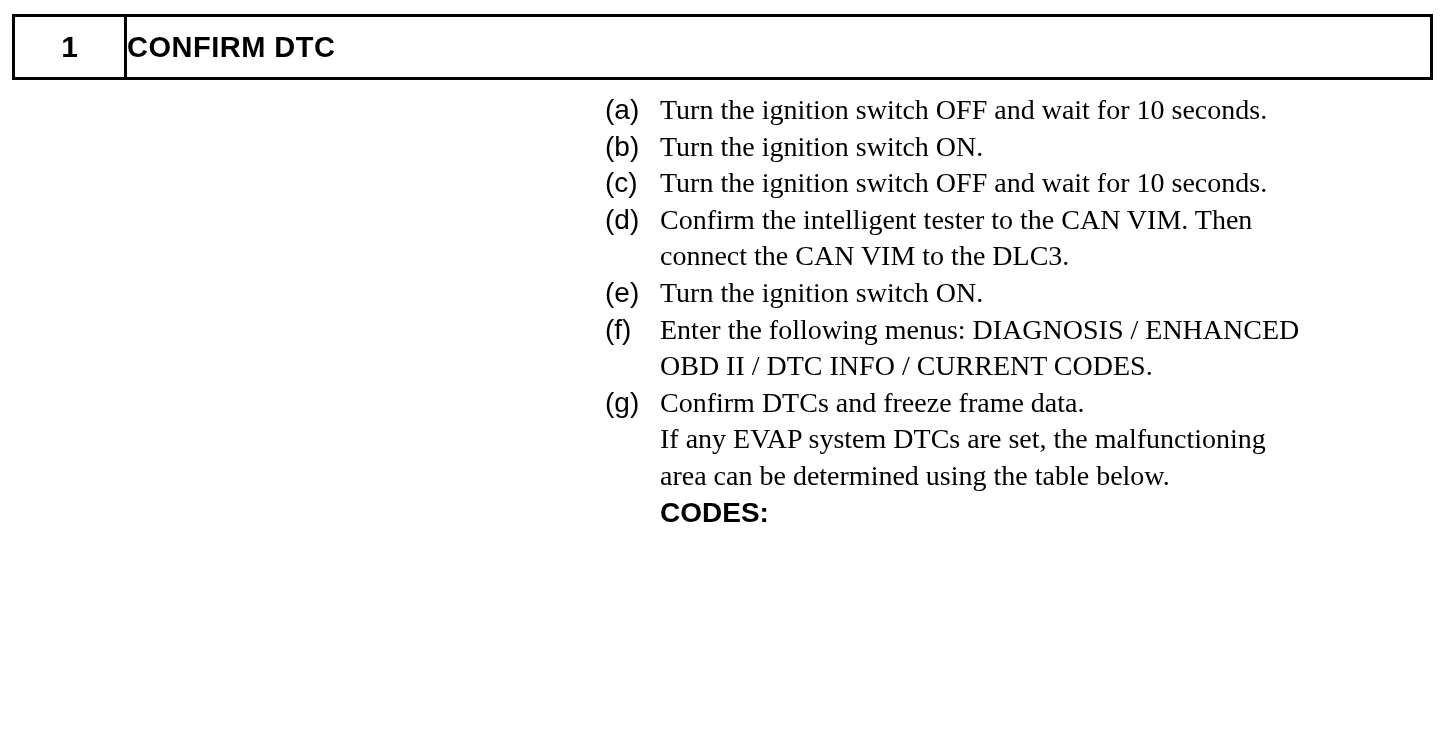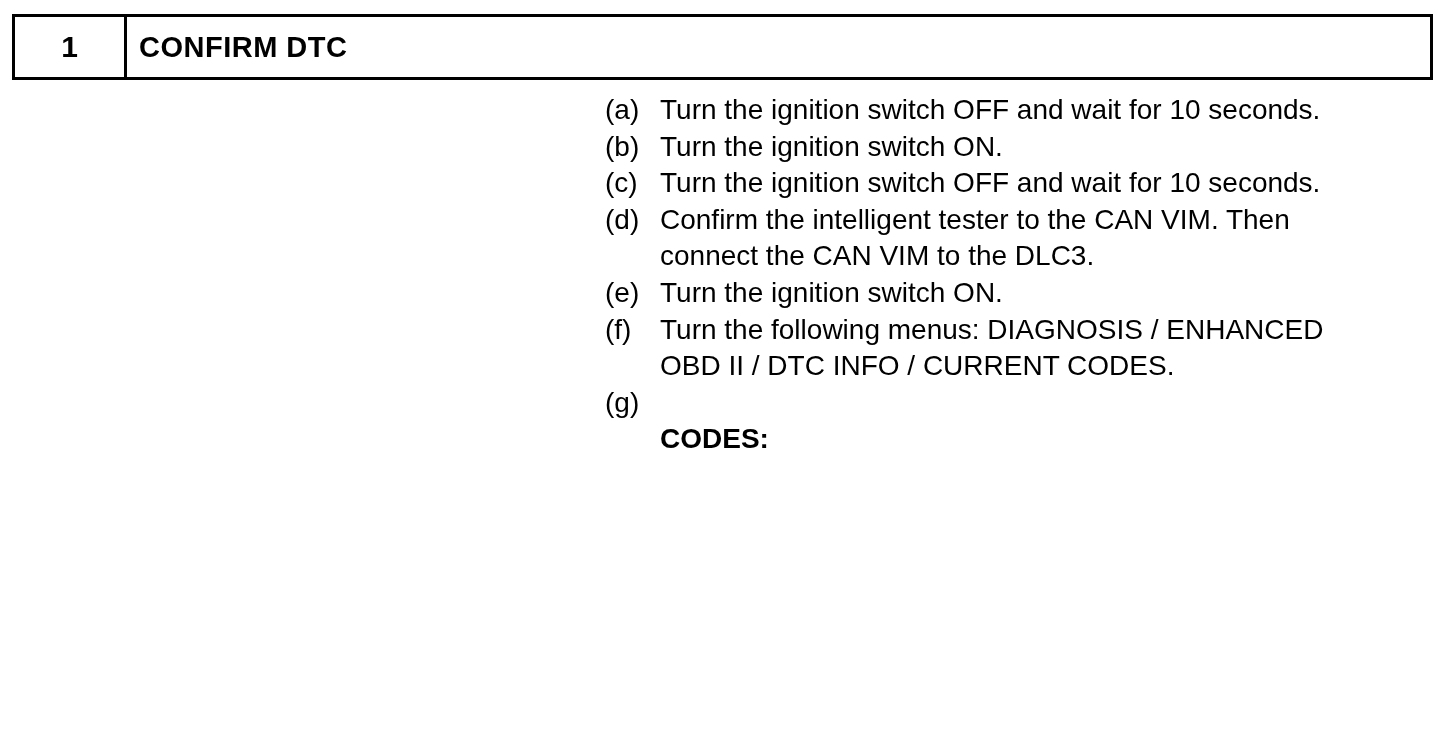--- a/index.html
+++ b/index.html
@@ -36,21 +36,20 @@
     display: flex;
     align-items: center;
     justify-content: center;
     font-size: 30px;
     font-weight: bold;
   }
   .step-box .title-cell {
     flex: 1;
     display: flex;
     align-items: center;
-    padding-left: 12px;
     font-size: 29px;
     font-weight: bold;
     letter-spacing: 0.5px;
   }
 
   
   .procedure {
     position: absolute;
     left: 605px;
     top: 92px;
@@ -62,20 +61,21 @@
   .step-row {
     display: flex;
     align-items: flex-start;
   }
   .step-label {
     flex: 0 0 55px;
     white-space: pre;
   }
   .step-text {
     white-space: pre-line;
+    font-family: Liberation Serif, serif;
   }
   .notice-heading,
   .notice-body {
     font-weight: bold;
     white-space: pre-line;
   }
 </style>
 </head>
 <body>
 
@@ -109,26 +109,29 @@
 connect the CAN VIM to the DLC3.</span>
     </div>
 
     <div class="step-row">
       <span class="step-label">(e)</span>
       <span class="step-text">Turn the ignition switch ON.</span>
     </div>
 
     <div class="step-row">
       <span class="step-label">(f)</span>
-      <span class="step-text">Turn the following menus: DIAGNOSIS / ENHANCED
+      <span class="step-text">Enter the following menus: DIAGNOSIS / ENHANCED
 OBD II / DTC INFO / CURRENT CODES.</span>
     </div>
 
     <div class="step-row">
       <span class="step-label">(g)</span>
+      <span class="step-text">Confirm DTCs and freeze frame data.
+If any EVAP system DTCs are set, the malfunctioning
+area can be determined using the table below.</span>
     </div>
 
     <div class="step-row">
       <span class="step-label"></span>
       <span>
         <span class="notice-heading">CODES:</span><br>
       </span>
     </div>
 
   </div>

